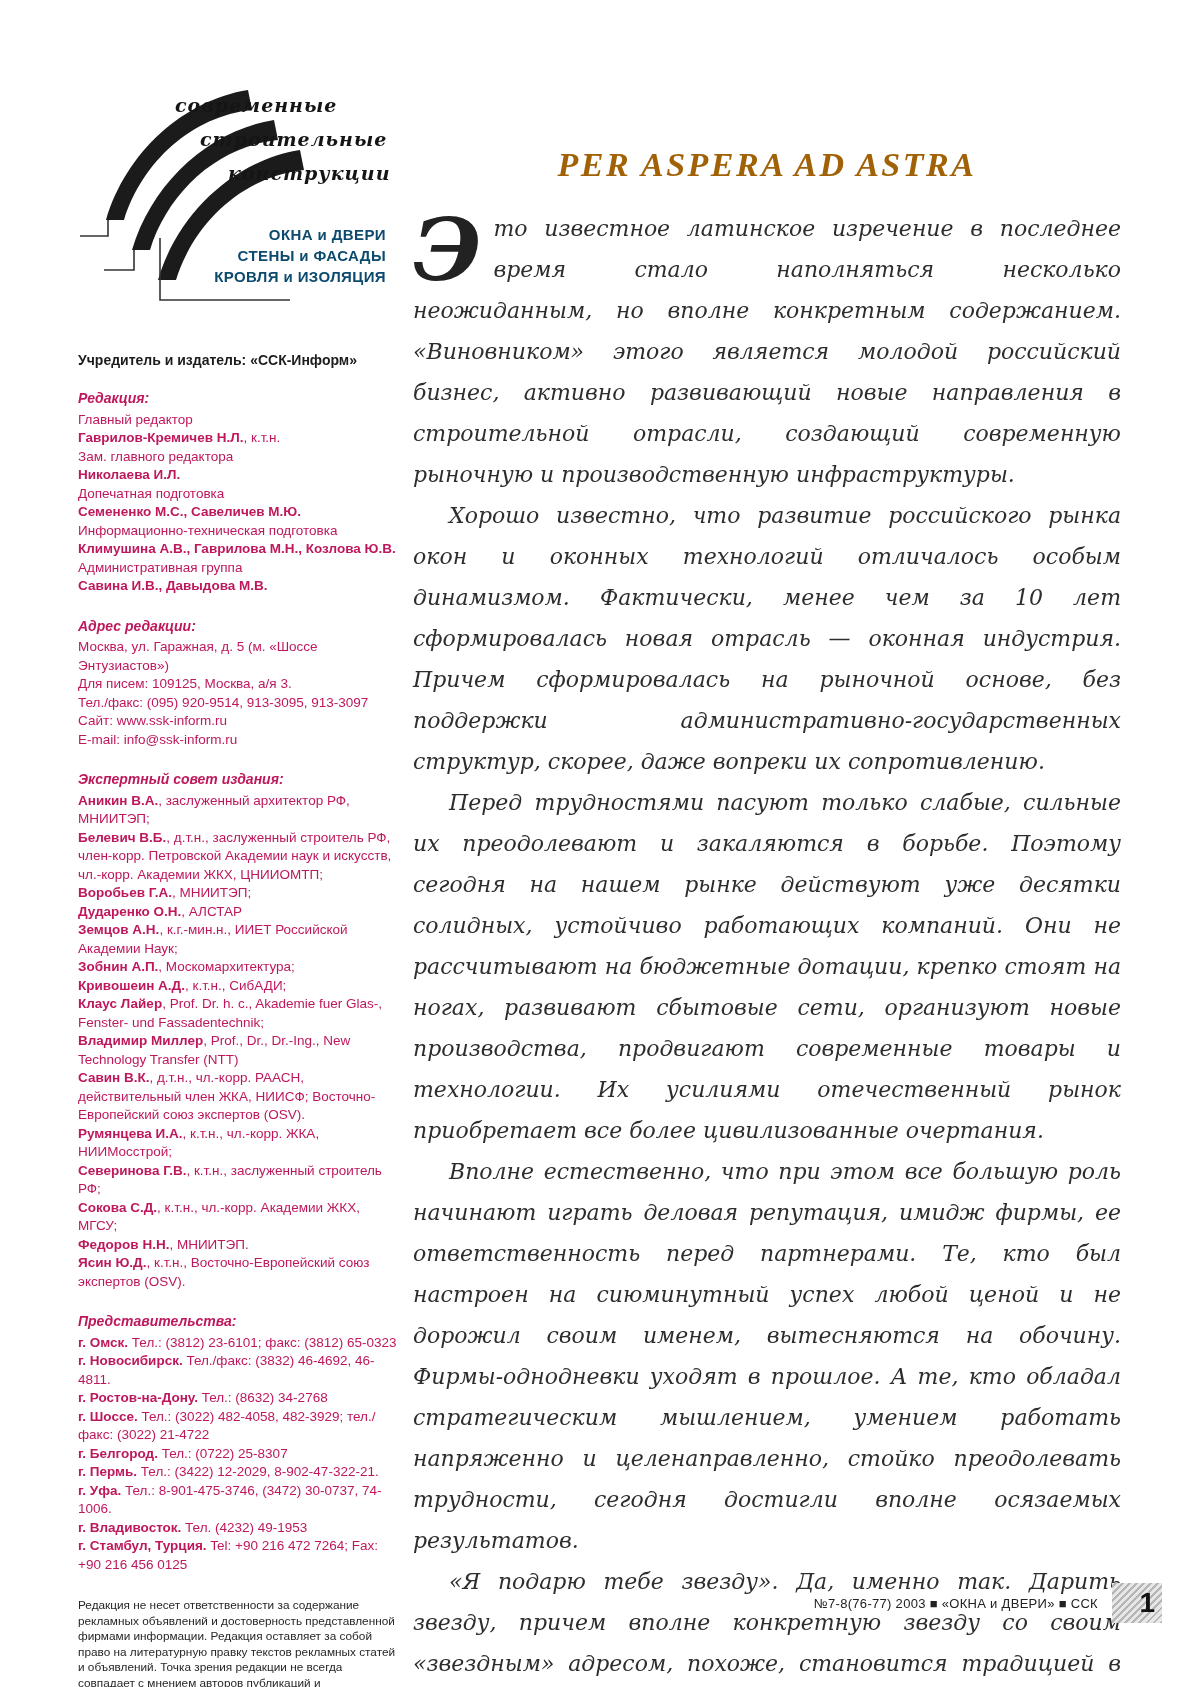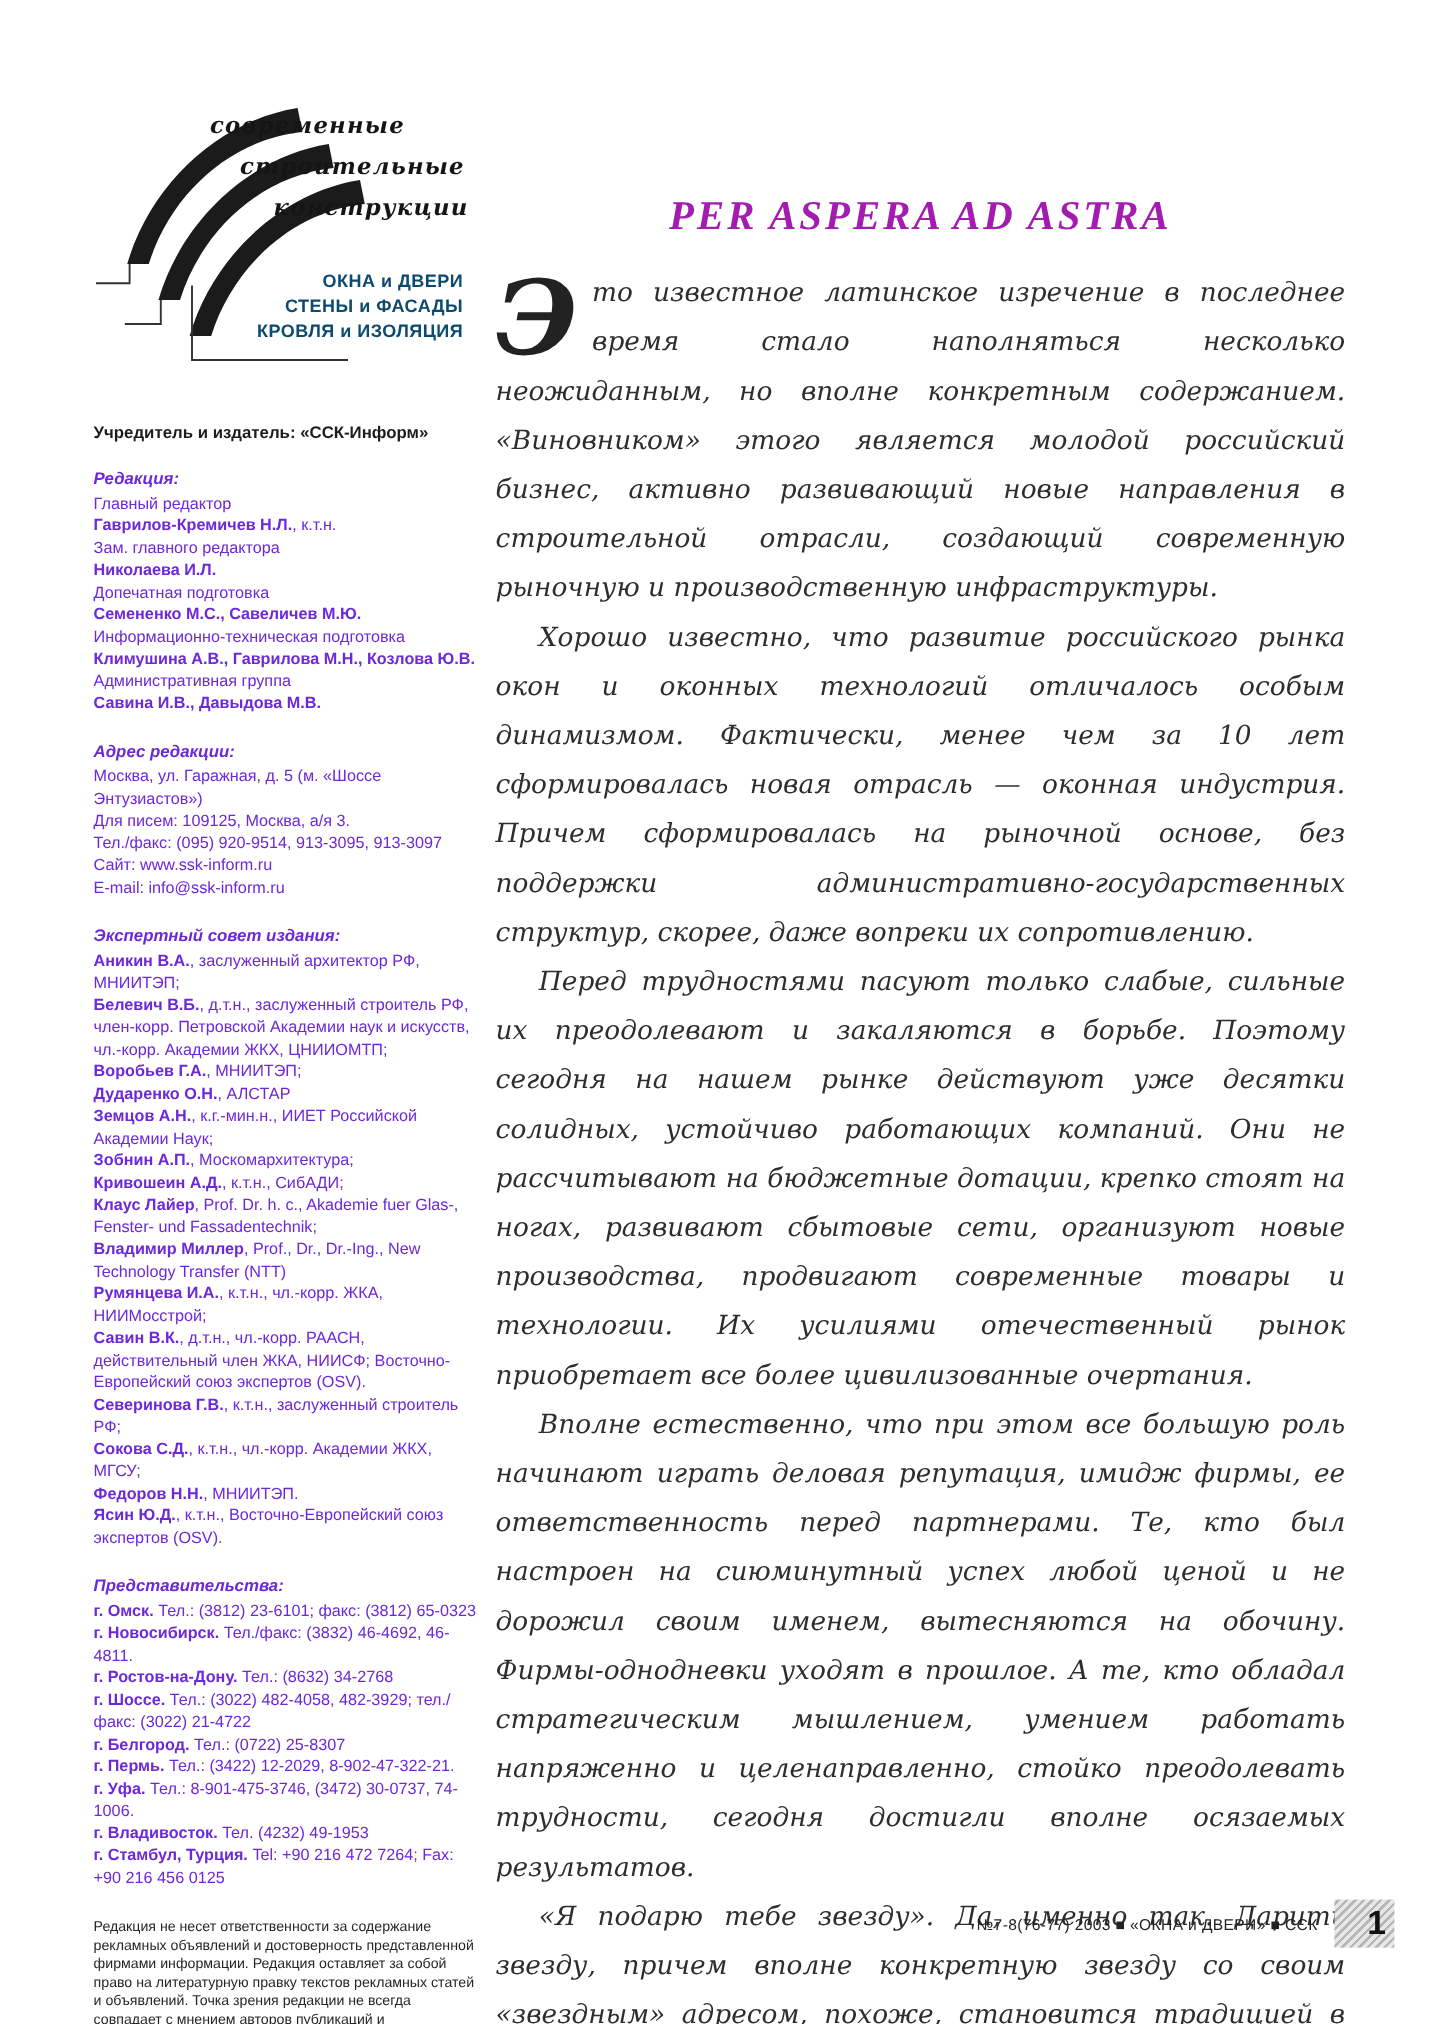--- a/index.html
+++ b/index.html
@@ -16,33 +16,33 @@
   .logo-swooshes { position:absolute; left:0; top:0; }
   .logo-script { position:absolute; font-family:"DejaVu Serif", serif;
     font-style:italic; font-weight:bold; color:#151515; letter-spacing:1px;
     font-size:19px; line-height:30px; white-space:nowrap; }
   .ls1 { left:97px;  top:2px;  }
   .ls2 { left:122px; top:36px; }
   .ls3 { left:150px; top:70px; }
   .topics { position:absolute; right:12px; top:136px; text-align:right;
     font-weight:bold; font-size:15px; line-height:21px; letter-spacing:.4px; color:#0c4a6e; }
   .publisher { margin-top:30px; font-weight:bold; font-size:14px; }
-  .section { margin-top:21px; font-size:13.5px; line-height:18.5px; color:#6d28d9; }
+  .section { margin-top:21px; font-size:13.5px; line-height:18.5px; color:#be185d; }
   .section-heading { font-weight:bold; font-style:italic; font-size:14px; margin:0 0 3px 0; }
   .staff-names { font-weight:bold; }
   .staff-names .reg { font-weight:normal; }
   .expert, .office { margin:0; }
   .expert b, .office b { font-weight:bold; }
   .disclaimer { margin-top:24px; font-size:11.8px; line-height:15.6px; color:#262626; }
   .disclaimer p { margin:0 0 1px 0; }
   
   .main-col { position:absolute; left:413px; top:146px; width:708px; }
   .article-title { text-align:center; font-family:"Liberation Serif", serif;
     font-style:italic; font-weight:bold; font-size:34px; letter-spacing:2.5px;
-    color:#a21caf; margin:16px; }
+    color:#a16207; margin:0; }
   .article { margin-top:24px; font-family:"DejaVu Serif", serif; font-style:italic;
     font-size:22px; line-height:41px; text-align:justify; color:#2d2d2d; }
   .body-p { margin:0; text-indent:36px; }
   .body-p.first { text-indent:0; }
   .dropcap { float:left; font-size:86px; line-height:64px; padding:10px 12px 0 0;
     font-weight:bold; color:#222; }
   
   .page-footer { position:absolute; top:1583px; right:30px;
     display:flex; align-items:center; gap:14px; }
   .issue-line { font-size:13px; color:#222; letter-spacing:.3px; }
@@ -122,22 +122,22 @@
 
     <div class="expert"><b>Аникин В.А.</b><span>, заслуженный архитектор РФ, МНИИТЭП;</span></div>
         <div class="expert"><b>Белевич В.Б.</b><span>, д.т.н., заслуженный строитель РФ, член-корр. Петровской Академии наук и искусств, чл.-корр. Академии ЖКХ, ЦНИИОМТП;</span></div>
         <div class="expert"><b>Воробьев Г.А.</b><span>, МНИИТЭП;</span></div>
         <div class="expert"><b>Дударенко О.Н.</b><span>, АЛСТАР</span></div>
         <div class="expert"><b>Земцов А.Н.</b><span>, к.г.-мин.н., ИИЕТ Российской Академии Наук;</span></div>
         <div class="expert"><b>Зобнин А.П.</b><span>, Москомархитектура;</span></div>
         <div class="expert"><b>Кривошеин А.Д.</b><span>, к.т.н., СибАДИ;</span></div>
         <div class="expert"><b>Клаус Лайер</b><span>, Prof. Dr. h. c., Akademie fuer Glas-, Fenster- und Fassadentechnik;</span></div>
         <div class="expert"><b>Владимир Миллер</b><span>, Prof., Dr., Dr.-Ing., New Technology Transfer (NTT)</span></div>
+        <div class="expert"><b>Савин В.К.</b><span>, д.т.н., чл.-корр. РААСН, действительный член ЖКА, НИИСФ; Восточно-Европейский союз экспертов (OSV).</span></div>
         <div class="expert"><b>Румянцева И.А.</b><span>, к.т.н., чл.-корр. ЖКА, НИИМосстрой;</span></div>
-        <div class="expert"><b>Савин В.К.</b><span>, д.т.н., чл.-корр. РААСН, действительный член ЖКА, НИИСФ; Восточно-Европейский союз экспертов (OSV).</span></div>
         <div class="expert"><b>Северинова Г.В.</b><span>, к.т.н., заслуженный строитель РФ;</span></div>
         <div class="expert"><b>Сокова С.Д.</b><span>, к.т.н., чл.-корр. Академии ЖКХ, МГСУ;</span></div>
         <div class="expert"><b>Федоров Н.Н.</b><span>, МНИИТЭП.</span></div>
         <div class="expert"><b>Ясин Ю.Д.</b><span>, к.т.н., Восточно-Европейский союз экспертов (OSV).</span></div>
       </div>
   </div>
 
   <div class="section">
     <p class="section-heading">Представительства:</p>
     <div>

